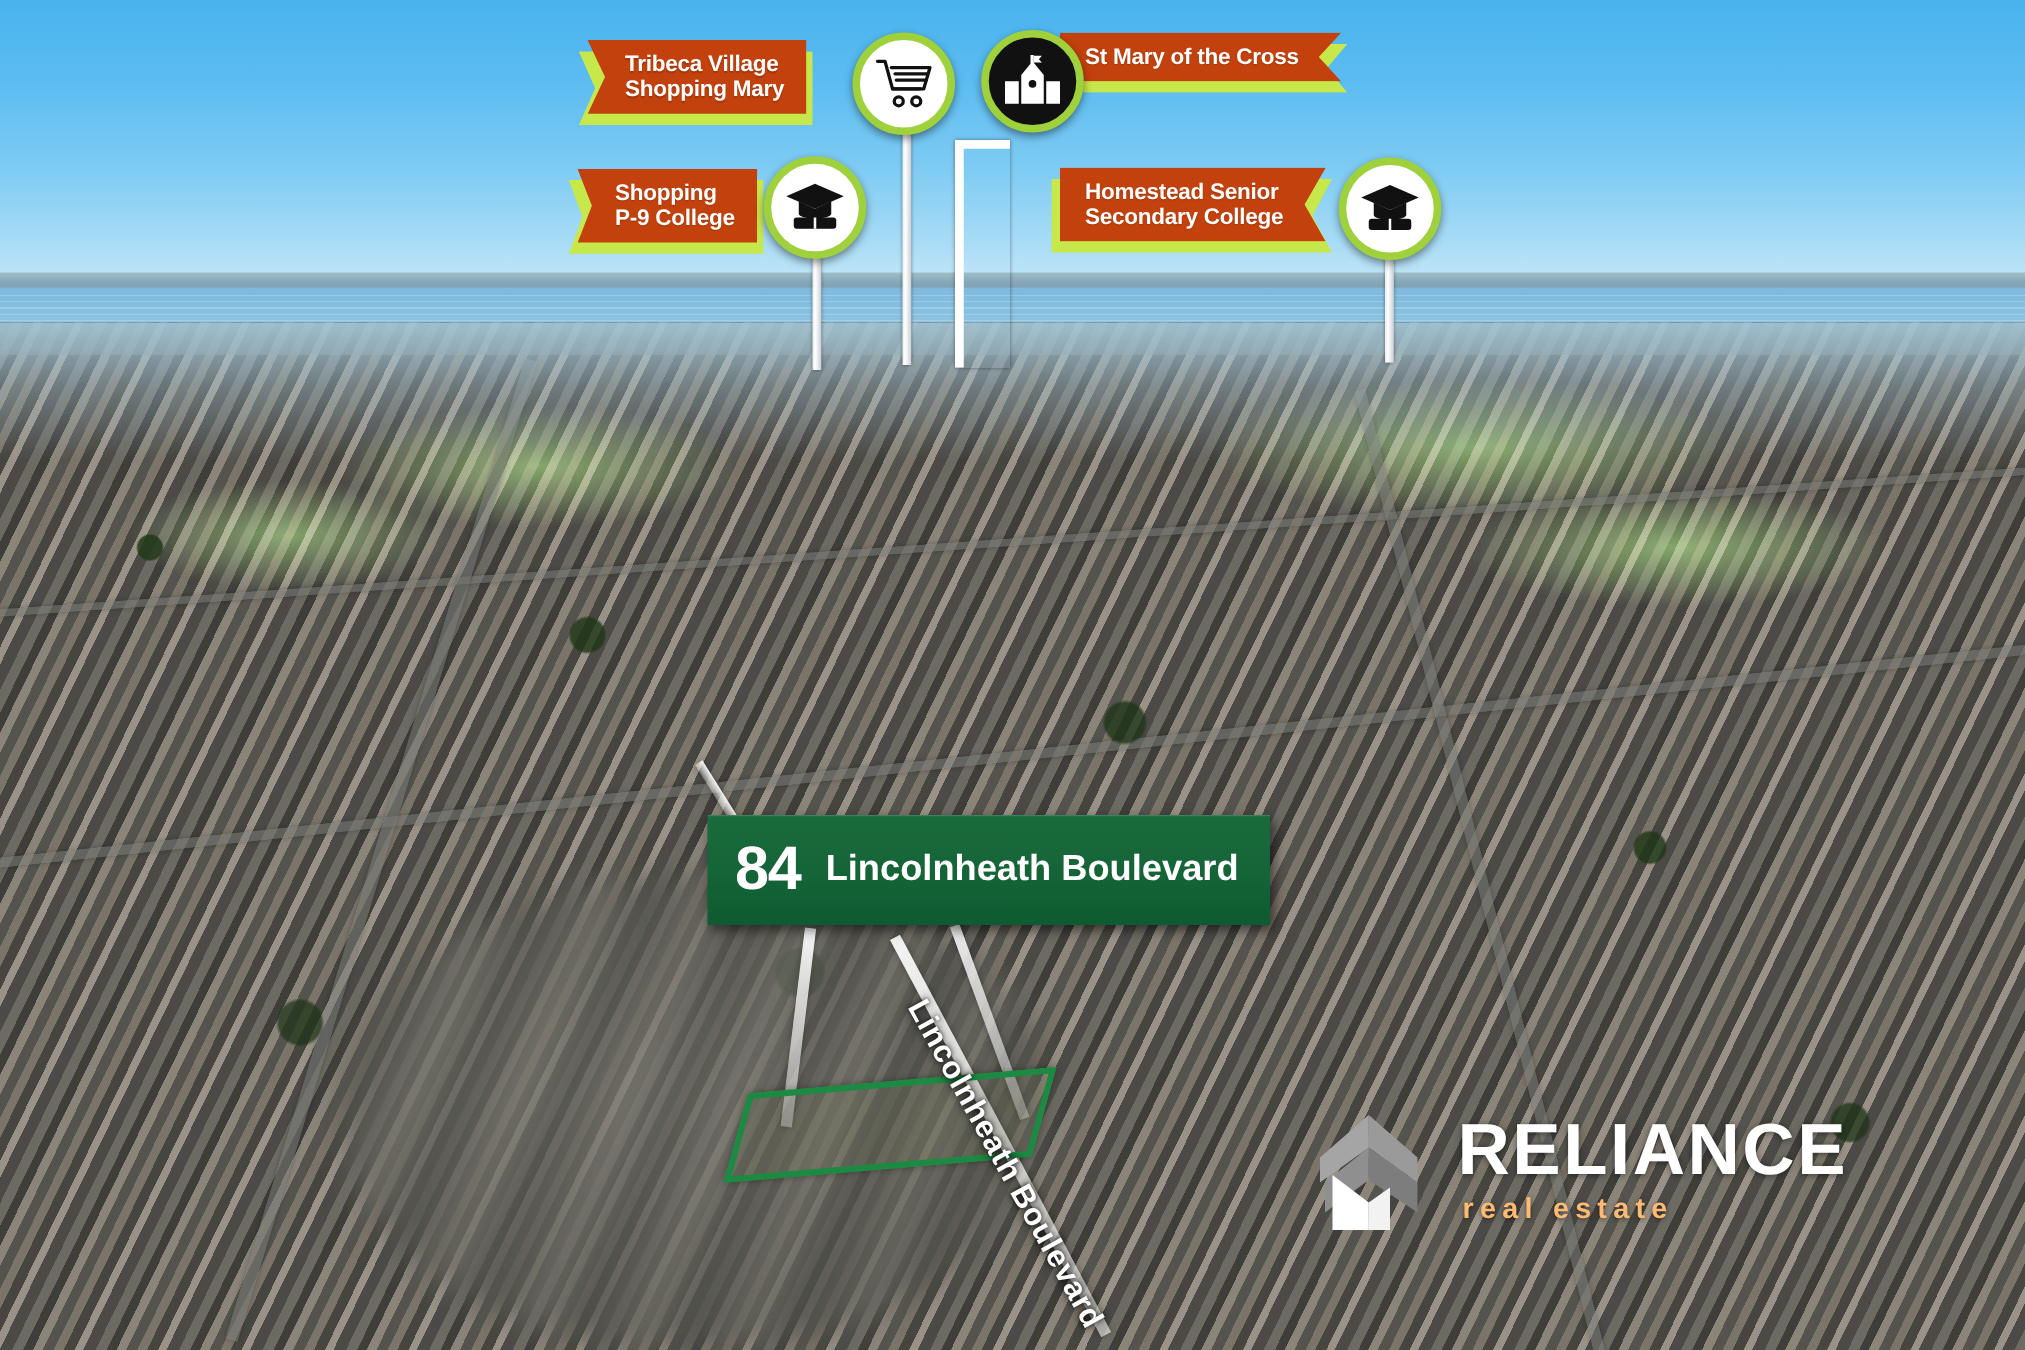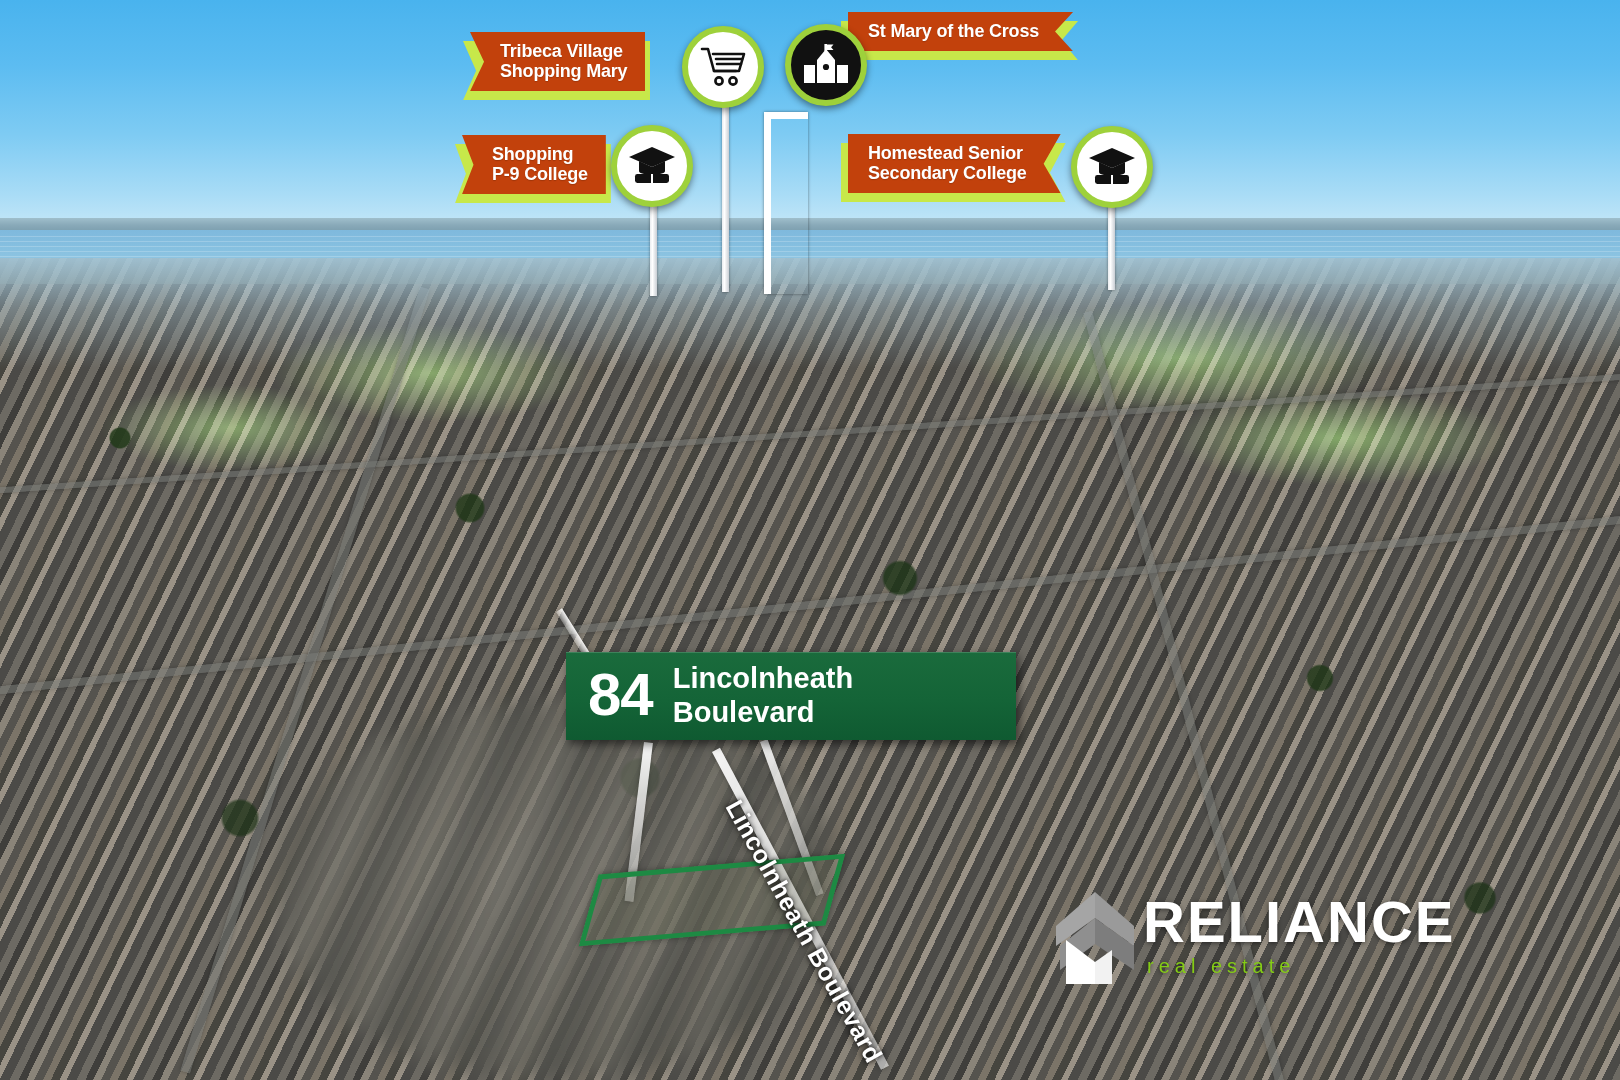--- a/index.html
+++ b/index.html
@@ -174,21 +174,21 @@
   .addr-banner {
     position:absolute; left:566px; top:652px;
     width:450px; min-height:88px;
     background:linear-gradient(to bottom,#1a6b3c 0%,#146437 55%,#0f5a31 100%);
     display:flex; align-items:center;
     padding:6px 14px 8px 22px;
     box-shadow:3px 4px 9px rgba(0,0,0,.55), inset 0 1px 0 rgba(255,255,255,.16);
     z-index:9;
   }
   .addr-num {
-    color:#fff; font-weight:bold; font-size:60px; line-height:1;
+    color:#fff; font-weight:bold; font-size:49px; line-height:1;
     margin-right:20px; letter-spacing:-1px;
   }
   .addr-lines { color:#fff; font-weight:bold; font-size:29px; line-height:1.18; }
 
   
   .lot {
     position:absolute; left:592px; top:864px;
     width:240px; height:72px;
     border:5px solid #1d8a43;
     transform:skewX(-20deg) rotate(-5deg);
@@ -214,35 +214,36 @@
     background:linear-gradient(to bottom, rgba(255,255,255,.92), rgba(255,255,255,.55));
     transform:rotate(-28deg);
     transform-origin:top left;
     z-index:6;
     box-shadow:0 0 5px rgba(0,0,0,.3);
   }
 
   
   .brand {
     position:absolute; left:1052px; top:888px;
-    display:flex; align-items:center; gap:5px;
+    display:flex; align-items:center; gap:28px;
     z-index:10;
     justify-content:center;
   }
   .brand-mark { width:86px; height:96px; position:relative; }
   .brand-text { display:flex; flex-direction:column; }
   .brand-name {
     color:#ffffff; font-weight:bold; font-size:58px; line-height:.98;
     letter-spacing:2px;
     text-shadow:0 1px 5px rgba(0,0,0,.5);
   }
   .brand-tag {
-    color:#84cc16; font-size:20px; letter-spacing:5px;
+    color:#fdba74; font-size:23px; letter-spacing:5px;
     margin-top:4px; margin-left:4px;
     text-shadow:0 1px 4px rgba(0,0,0,.55);
+    font-weight:bold;
   }
 </style>
 </head>
 <body>
 
 <div id="stage">
 
   <div class="sky"></div>
   <div class="far-land"></div>
   <div class="bay"></div>
@@ -272,21 +273,21 @@
         <path d="M13 8 H44 L39 25 H14"></path>
         <path d="M16 13 H42 M17 18 H41"></path>
         <circle cx="19" cy="35" r="3.6"></circle>
         <circle cx="33" cy="35" r="3.6"></circle>
       </svg>
     </div>
   </div>
 
   <div class="marker">
     <div class="stem-el" style="left:764px; top:112px; width:44px; height:182px; border-right:0; border-bottom:0;"></div>
-    <div class="ribbon tail-right" style="left:848px; top:12px;text-align:right;">
+    <div class="ribbon tail-right" style="left:848px; top:26px;text-align:right;">
       <div class="shadow-layer"></div>
       <div class="plate">
         <span class="l1">St Mary of the Cross</span>
       </div>
     </div>
     <div class="pin-badge dark" style="left:785px; top:24px;">
       <svg width="48" height="44" viewBox="0 0 48 44" fill="#ffffff">
         <rect x="2" y="22" width="11" height="18"></rect>
         <rect x="35" y="22" width="11" height="18"></rect>
         <path d="M24 6 L33 17 V40 H15 V17 Z"></path>

